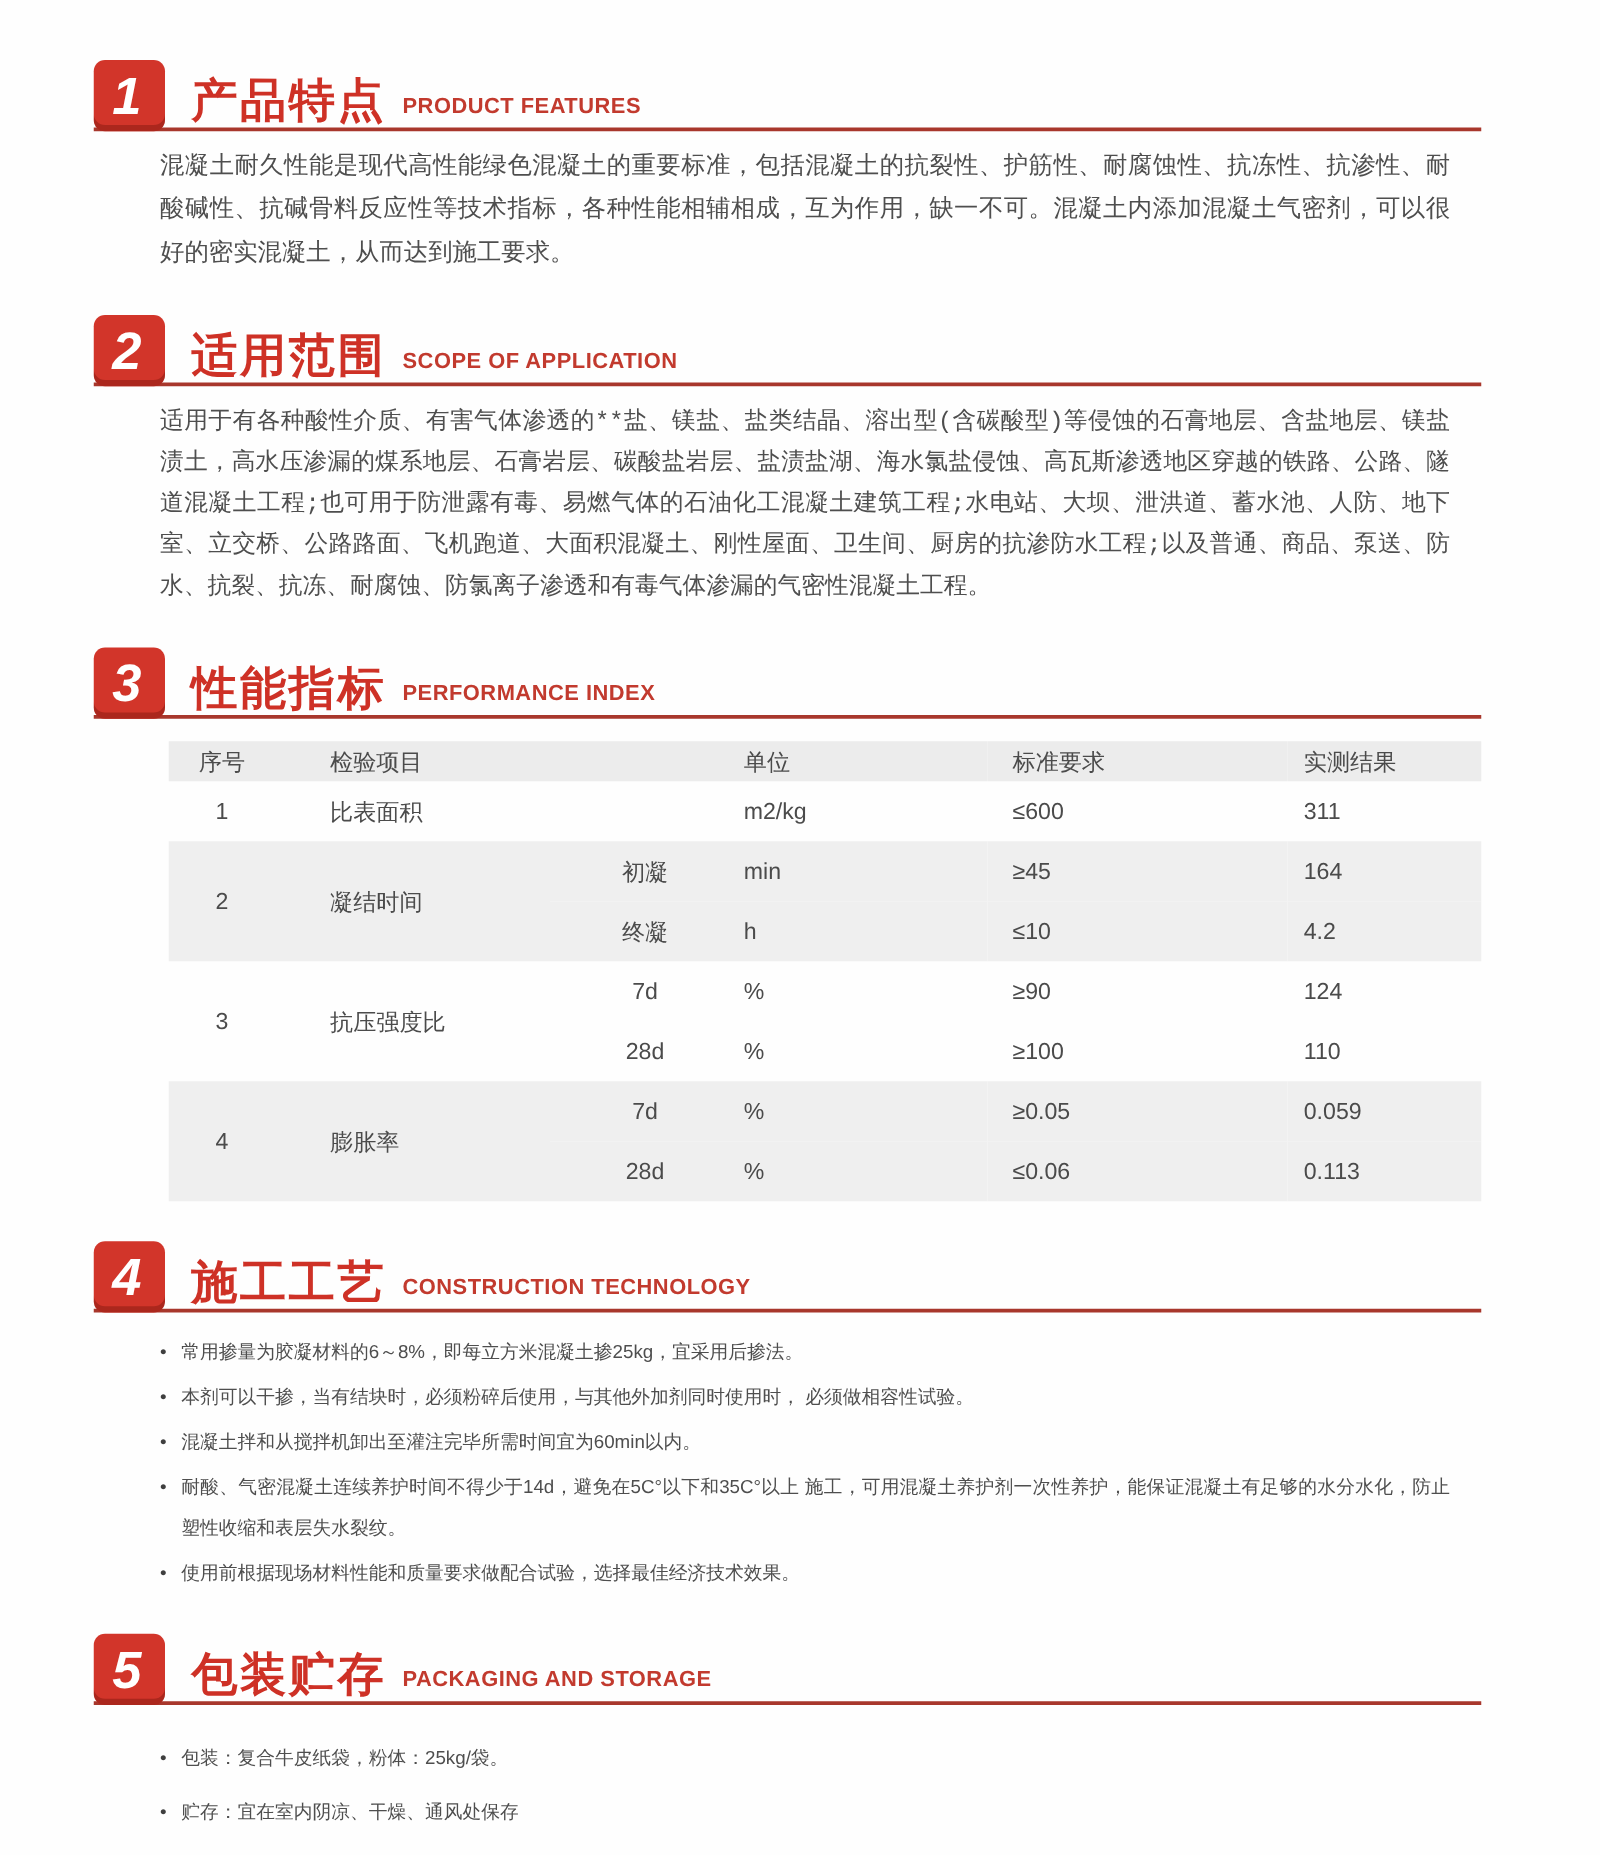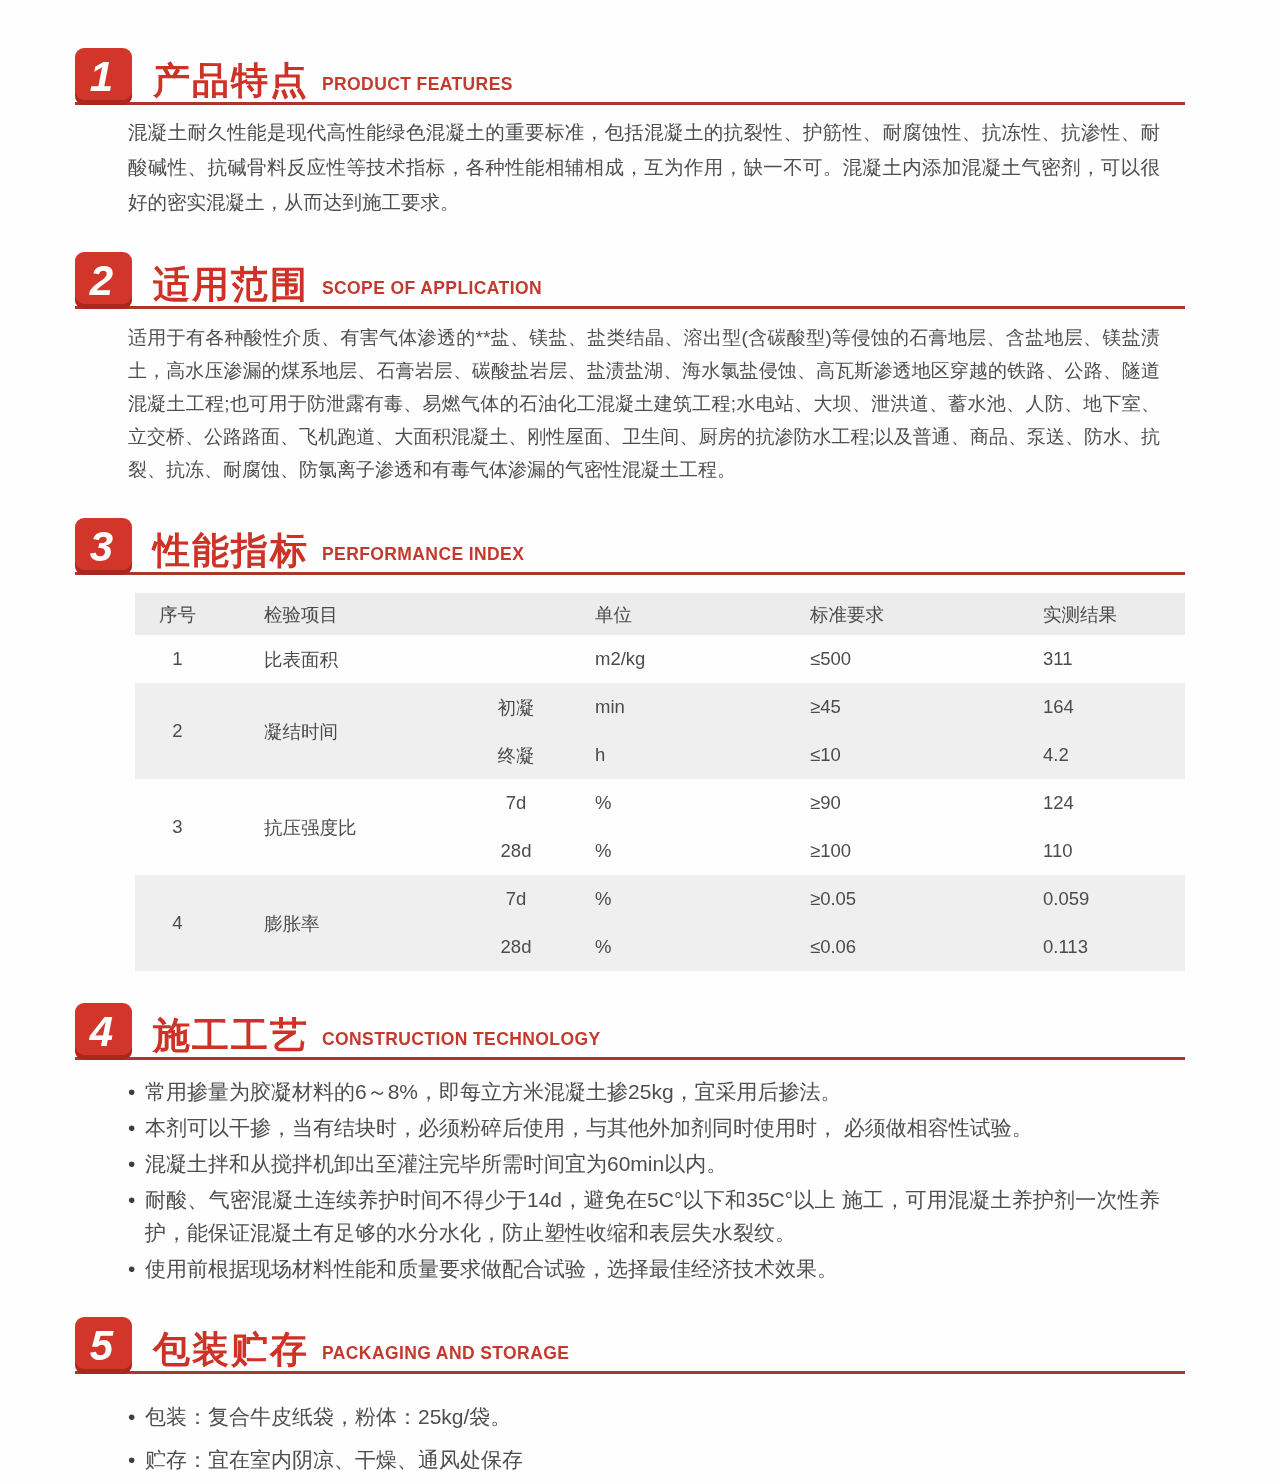--- a/index.html
+++ b/index.html
@@ -57,56 +57,56 @@
   }
 
   
   .para {
     margin: 10px 25px 0 53px;
     font-size: 19.5px;
     line-height: 35px;
     text-align: justify;
     color: #4e4e4e;
   }
-  .para.tight { line-height: 33px; font-size: 19px; margin-top: 12px; }
+  .para.tight { line-height: 33px; font-size: 19px; margin-top: 12px; font-family: Liberation Mono, monospace; }
 
   
   .perf-table {
     border-collapse: collapse;
     margin: 18px 0 0 60px;
     width: 1050px;
     font-size: 18.5px;
     color: #4b4b4b;
     table-layout: fixed;
   }
   .perf-table th, .perf-table td {
     font-weight: normal;
     padding: 0;
     vertical-align: middle;
   }
-  .perf-table thead tr { height: 42px; background: #ececec; }
+  .perf-table thead tr { height: 32px; background: #ececec; }
   .perf-table tbody tr { height: 48px; }
   .band-gray { background: #efefef; }
   .c-no   { text-align: center; }
   .c-item { text-align: left; padding-left: 44px !important; }
   .c-sub  { text-align: center; padding-left: 12px !important; }
   .c-unit { text-align: left; padding-left: 15px !important; }
   .c-std  { text-align: left; padding-left: 20px !important; }
   .c-res  { text-align: left; padding-left: 13px !important; }
 
   
   .bullets {
     margin: 15px 25px 0 53px;
     padding: 0;
     list-style: none;
   }
   .bullets li {
     position: relative;
     padding-left: 17px;
-    font-size: 21px;
+    font-size: 15px;
     line-height: 33px;
     margin-bottom: 3px;
     text-align: justify;
     color: #4e4e4e;
   }
   .bullets li::before {
     content: "\2022";
     position: absolute;
     left: 0;
     top: 0;
@@ -169,21 +169,21 @@
           <th class="c-std">标准要求</th>
           <th class="c-res">实测结果</th>
         </tr>
       </thead>
       <tbody>
         <tr>
           <td class="c-no">1</td>
           <td class="c-item">比表面积</td>
           <td class="c-sub"></td>
           <td class="c-unit">m2/kg</td>
-          <td class="c-std">≤500</td>
+          <td class="c-std">≤600</td>
           <td class="c-res">311</td>
         </tr>
         <tr class="band-gray">
           <td class="c-no" rowspan="2">2</td>
           <td class="c-item" rowspan="2">凝结时间</td>
           <td class="c-sub">初凝</td>
           <td class="c-unit">min</td>
           <td class="c-std">≥45</td>
           <td class="c-res">164</td>
         </tr>

